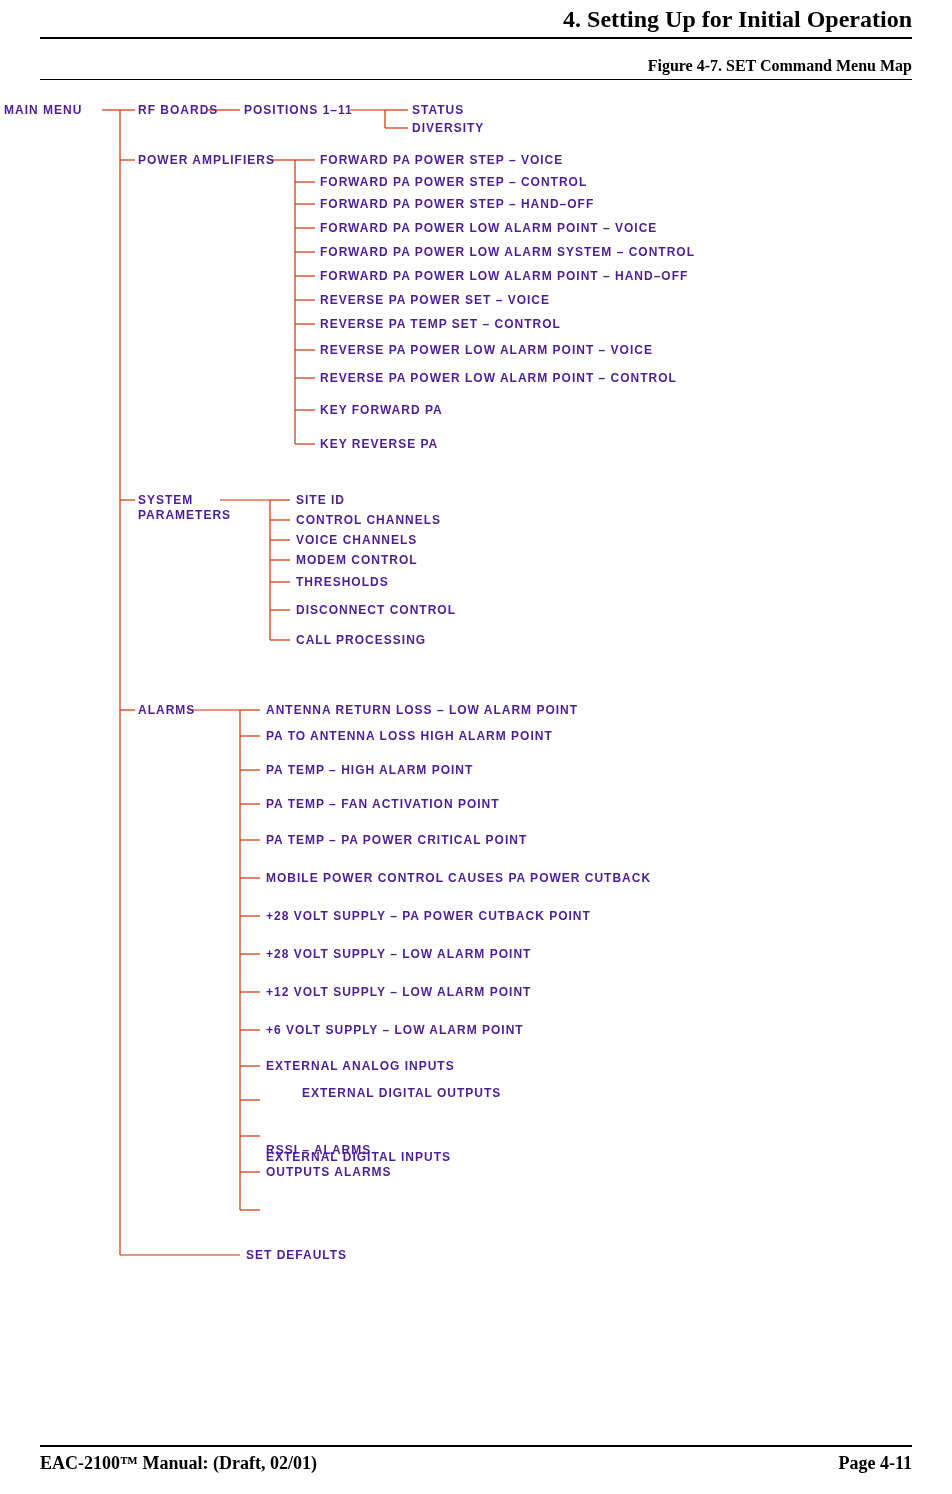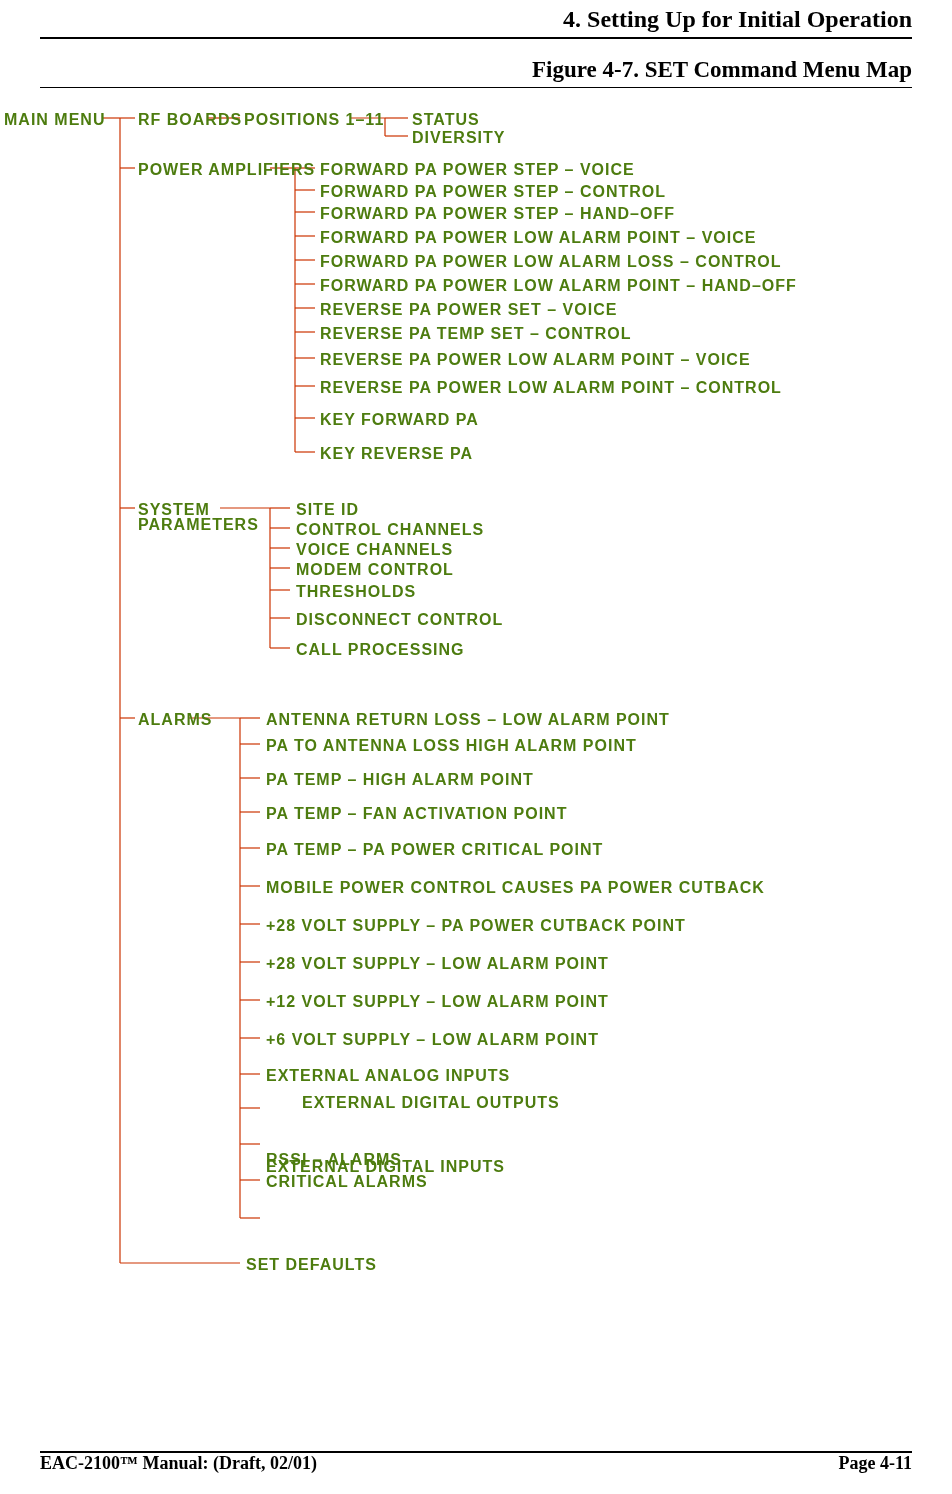--- a/index.html
+++ b/index.html
@@ -24,41 +24,42 @@
     padding: 6px 0 4px 0;
     text-align: right;
     font-weight: bold;
     font-size: 24px;
   }
   .figure-title {
     border-bottom: 1px solid #000;
     padding: 18px 0 4px 0;
     text-align: right;
     font-weight: bold;
-    font-size: 23px;
+    font-size: 16px;
     margin-bottom: 20px;
   }
   .footer {
     position: absolute;
     bottom: 20px;
     left: 40px;
     right: 40px;
     border-top: 2.5px solid #000;
+    padding-top: 6px;
     font-weight: bold;
     font-size: 18px;
     display: flex;
     justify-content: space-between;
   }
   .diagram {
     position: relative;
     height: 1180px;
     font-family: Arial, Helvetica, sans-serif;
-    font-size: 16px;
+    font-size: 12px;
     letter-spacing: 1px;
-    color: #4d7c0f;
+    color: #4c1d95;
     font-weight: 600;
   }
   .lbl { position: absolute; white-space: nowrap; }
   svg { position: absolute; top: 0; left: 0; }
   svg line, svg polyline { stroke: #c30; stroke-width: 1.2; fill: none; }
 </style>
 </head>
 <body>
 
 <div class="page">
@@ -133,21 +134,21 @@
     <span class="lbl" style="left:98px; top:3px;">RF  BOARDS</span>
     <span class="lbl" style="left:204px; top:3px;">POSITIONS  1–11</span>
     <span class="lbl" style="left:372px; top:3px;">STATUS</span>
     <span class="lbl" style="left:372px; top:21px;">DIVERSITY</span>
 
     <span class="lbl" style="left:98px; top:53px;">POWER  AMPLIFIERS</span>
     <span class="lbl" style="left:280px; top:53px;">FORWARD  PA  POWER  STEP  –  VOICE</span>
     <span class="lbl" style="left:280px; top:75px;">FORWARD  PA  POWER  STEP  –  CONTROL</span>
     <span class="lbl" style="left:280px; top:97px;">FORWARD  PA  POWER  STEP  –  HAND–OFF</span>
     <span class="lbl" style="left:280px; top:121px;">FORWARD  PA  POWER  LOW  ALARM  POINT  –  VOICE</span>
-    <span class="lbl" style="left:280px; top:145px;">FORWARD  PA  POWER  LOW  ALARM  LOSS  –   CONTROL</span>
+    <span class="lbl" style="left:280px; top:145px;">FORWARD  PA  POWER  LOW  ALARM  SYSTEM  –   CONTROL</span>
     <span class="lbl" style="left:280px; top:169px;">FORWARD  PA  POWER  LOW  ALARM  POINT  –  HAND–OFF</span>
     <span class="lbl" style="left:280px; top:193px;">REVERSE  PA  POWER  SET  –  VOICE</span>
     <span class="lbl" style="left:280px; top:217px;">REVERSE  PA  TEMP  SET  –  CONTROL</span>
     <span class="lbl" style="left:280px; top:243px;">REVERSE  PA  POWER  LOW  ALARM  POINT  –  VOICE</span>
     <span class="lbl" style="left:280px; top:271px;">REVERSE  PA  POWER  LOW  ALARM  POINT  –  CONTROL</span>
     <span class="lbl" style="left:280px; top:303px;">KEY  FORWARD  PA</span>
     <span class="lbl" style="left:280px; top:337px;">KEY  REVERSE  PA</span>
 
     <span class="lbl" style="left:98px; top:393px;">SYSTEM</span>
     <span class="lbl" style="left:98px; top:408px;">PARAMETERS</span>
@@ -166,21 +167,21 @@
     <span class="lbl" style="left:226px; top:697px;">PA  TEMP  –  FAN  ACTIVATION  POINT</span>
     <span class="lbl" style="left:226px; top:733px;">PA  TEMP  –  PA  POWER  CRITICAL  POINT</span>
     <span class="lbl" style="left:226px; top:771px;">MOBILE  POWER  CONTROL  CAUSES  PA  POWER  CUTBACK</span>
     <span class="lbl" style="left:226px; top:809px;">+28  VOLT  SUPPLY  –  PA  POWER  CUTBACK  POINT</span>
     <span class="lbl" style="left:226px; top:847px;">+28  VOLT  SUPPLY  –  LOW  ALARM  POINT</span>
     <span class="lbl" style="left:226px; top:885px;">+12  VOLT  SUPPLY  –  LOW  ALARM  POINT</span>
     <span class="lbl" style="left:226px; top:923px;">+6  VOLT  SUPPLY  –  LOW  ALARM  POINT</span>
     <span class="lbl" style="left:226px; top:959px;">EXTERNAL  ANALOG  INPUTS</span>
     <span class="lbl" style="left:226px; top:1050px;">EXTERNAL  DIGITAL  INPUTS</span>
     <span class="lbl" style="left:226px; top:986px;padding-left:36px;">EXTERNAL  DIGITAL  OUTPUTS</span>
-    <span class="lbl" style="left:226px; top:1065px;">CRITICAL  ALARMS</span>
+    <span class="lbl" style="left:226px; top:1065px;">OUTPUTS  ALARMS</span>
     <span class="lbl" style="left:226px; top:1043px;">RSSI  –  ALARMS</span>
 
     <span class="lbl" style="left:206px; top:1148px;">SET  DEFAULTS</span>
   </div>
 
   <div class="footer">
     <span>EAC-2100™ Manual: (Draft, 02/01)</span>
     <span>Page 4-11</span>
   </div>
 </div>

